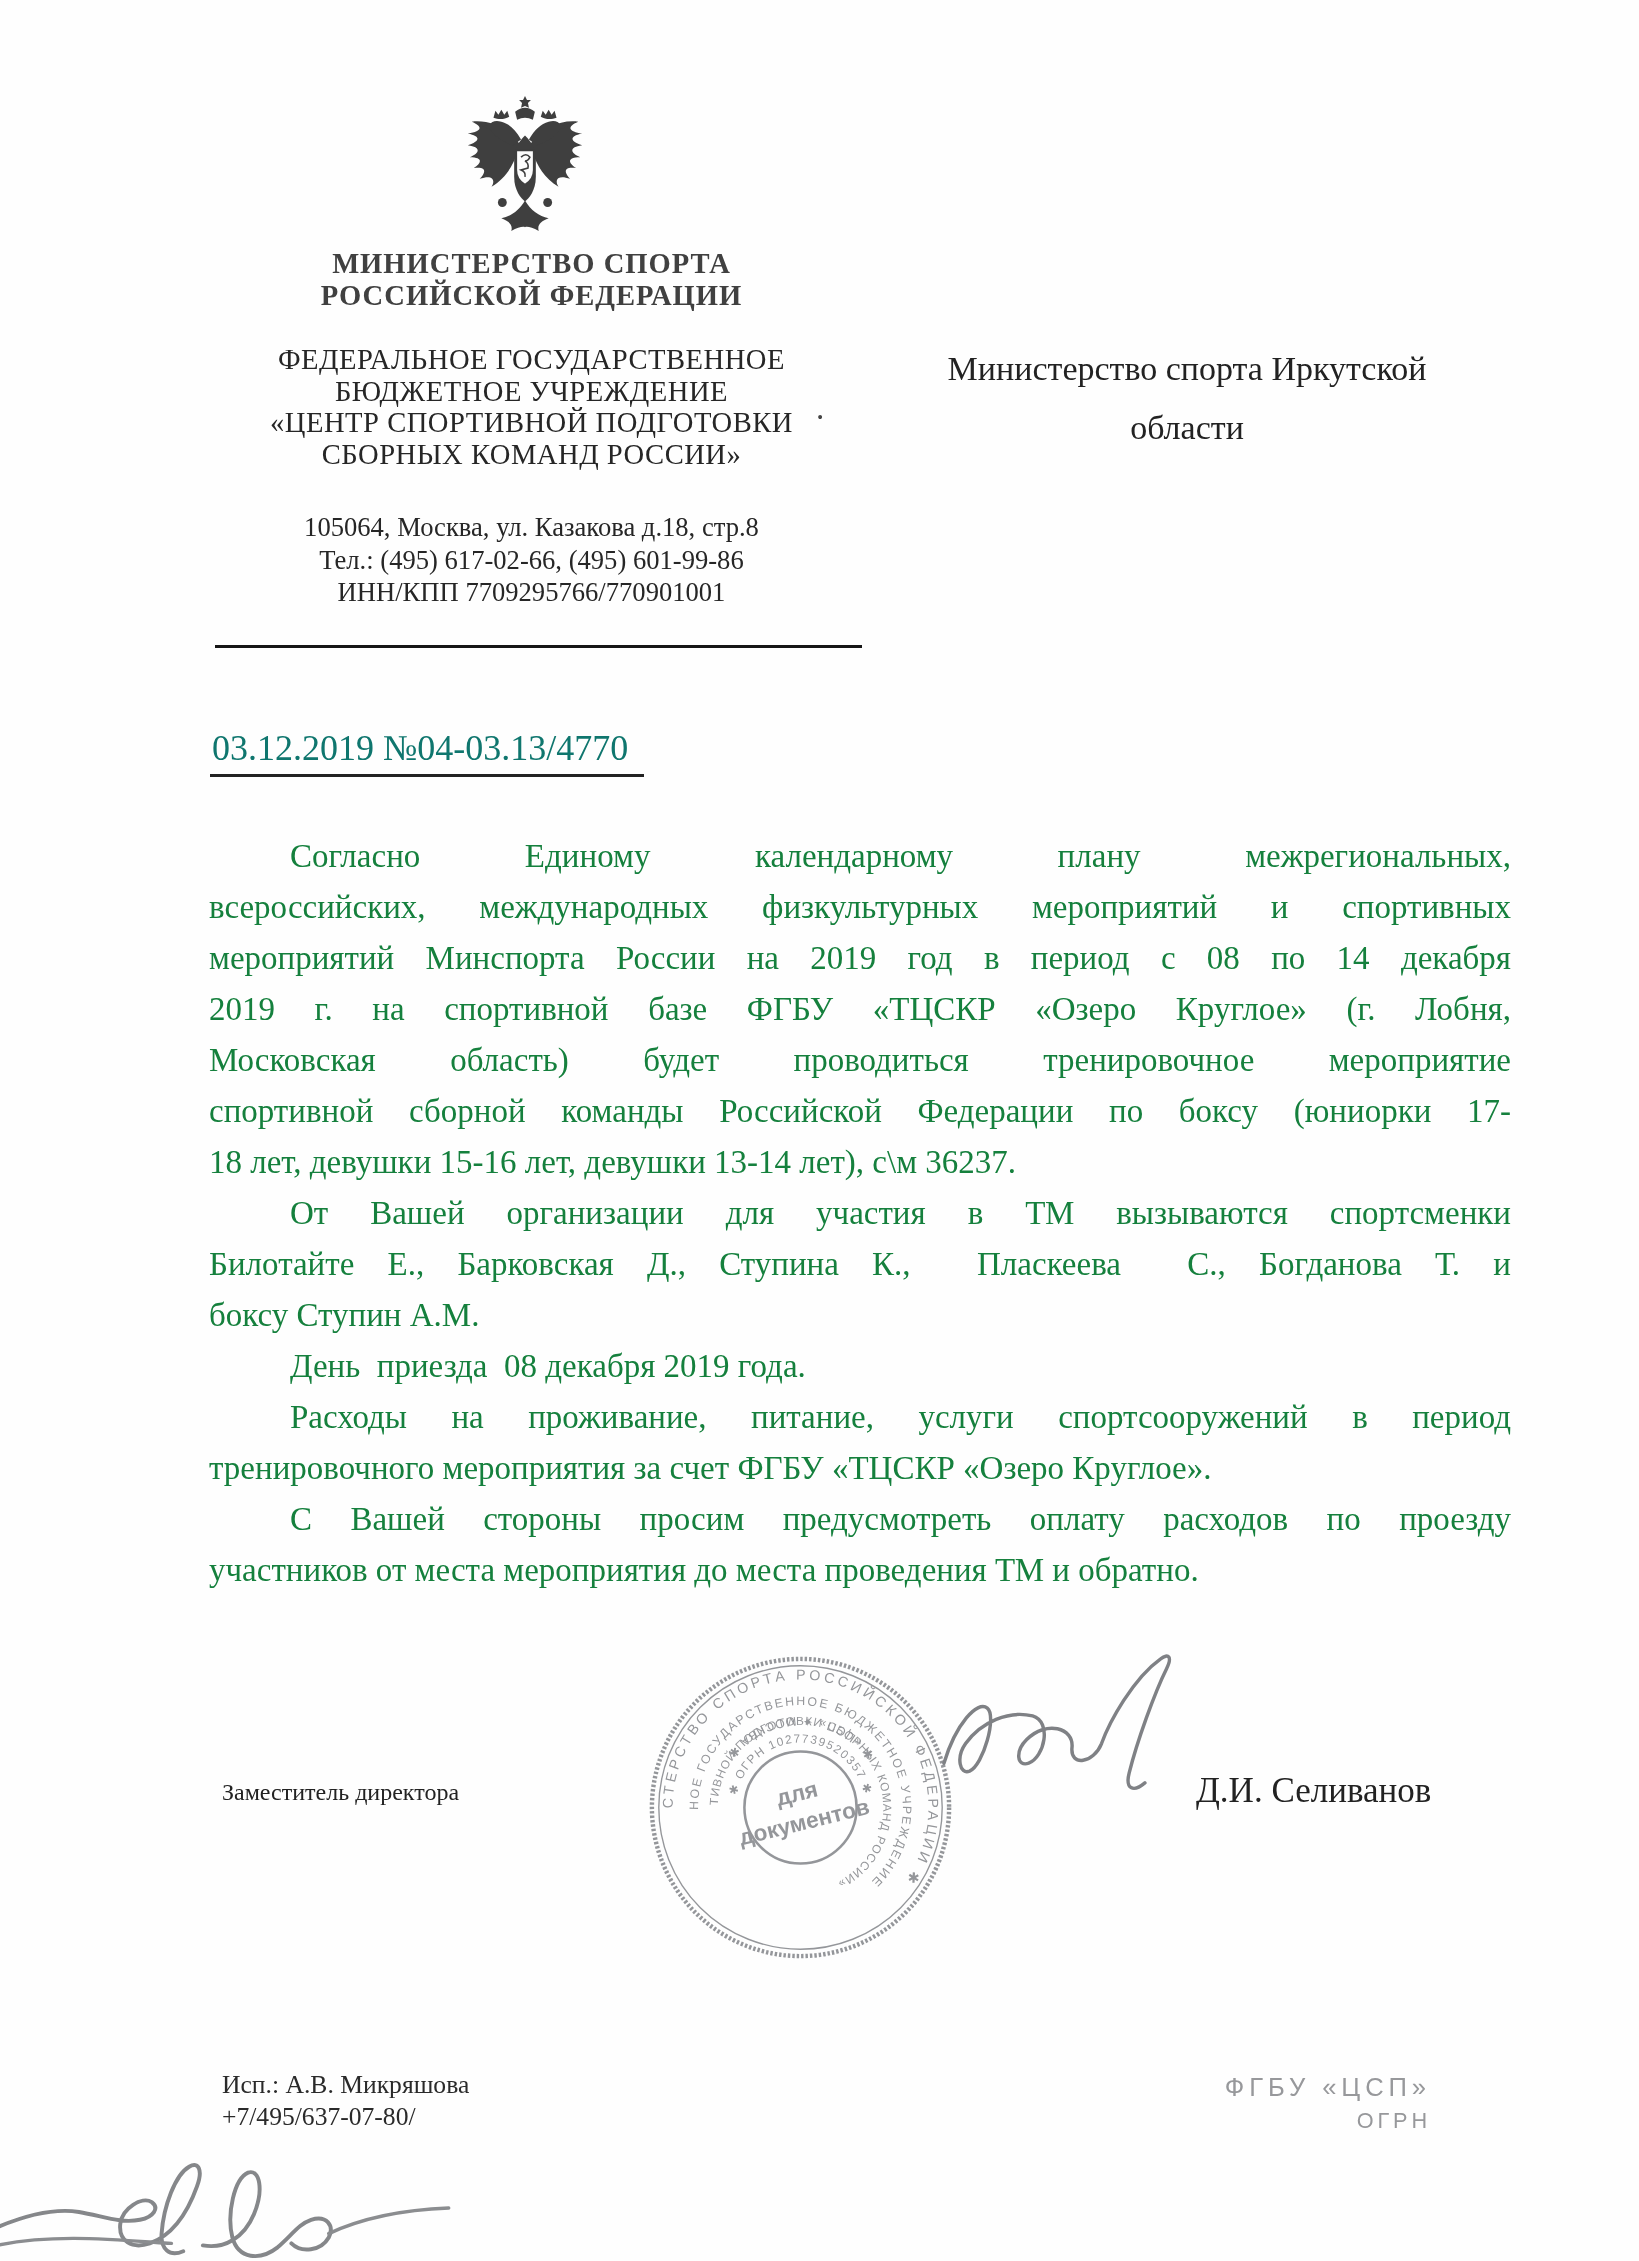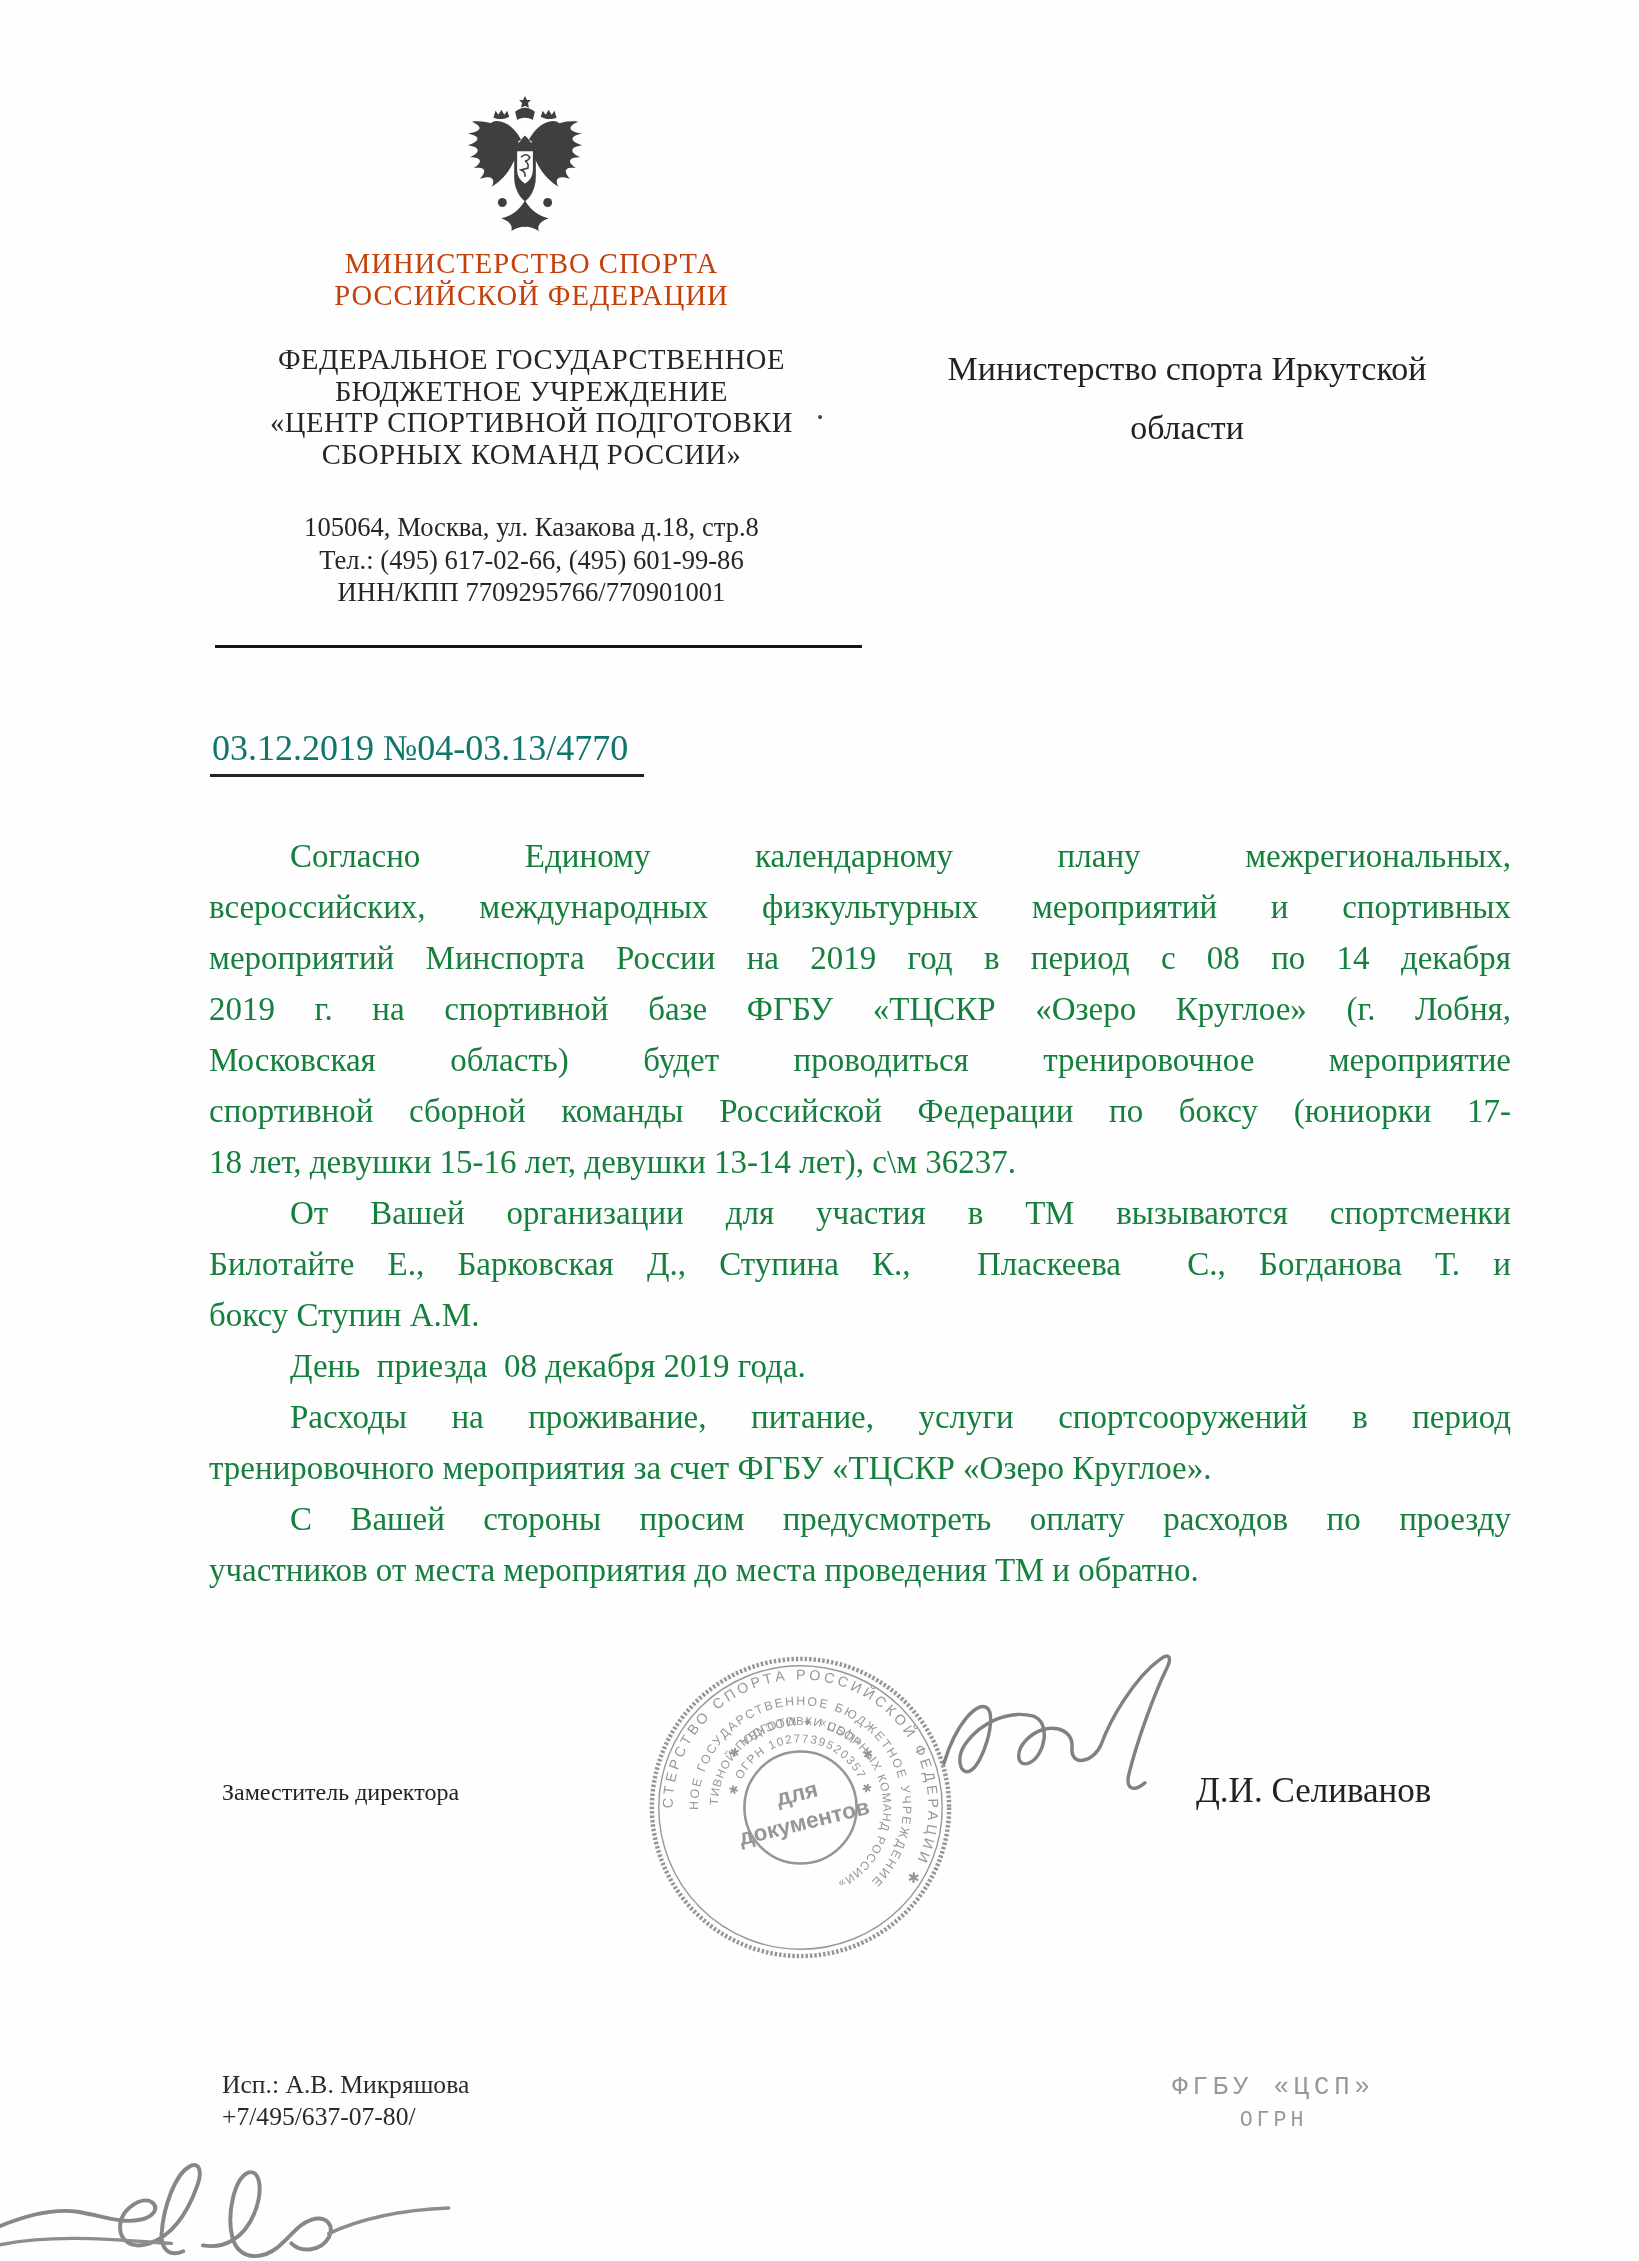--- a/index.html
+++ b/index.html
@@ -6,21 +6,21 @@
   html,body{margin:0;padding:0;background:#e8e8e8;}
   .page{
     position:relative;width:1639px;height:2262px;margin:0 auto;
     background:#fefefe;overflow:hidden;
     font-family:"Liberation Serif",serif;color:#1d1d1d;
   }
   .abs{position:absolute;}
   
   .crest{left:456px;top:93px;width:138px;height:150px;}
   .org-block{left:236px;top:248px;width:591px;text-align:center;line-height:31.5px;}
-  .ministry{font-weight:normal;font-size:28.6px;letter-spacing:1px;color:#c2410c;}
+  .ministry{font-weight:bold;font-size:28.6px;letter-spacing:1px;color:#404040;}
   .org-name{font-size:28.6px;letter-spacing:0.5px;margin-top:33px;color:#262626;}
   .org-name .b{font-weight:normal;}
   .addr{font-size:26.6px;line-height:32.5px;margin-top:41px;color:#262626;}
   .rule{left:215px;top:645px;width:647px;height:3px;background:#161616;}
   .recipient{left:867px;top:339px;width:640px;text-align:center;font-size:34px;line-height:59px;color:#222;}
   .stray{left:816px;top:390px;font-size:33px;color:#444;}
   
   .refline{left:210px;top:703px;font-size:36px;color:#0f766e;margin-top:24px;}
   .refline span{display:inline-block;border-bottom:3px solid #222;padding:0 15.8px 4.9px 2px;}
   
@@ -29,22 +29,22 @@
   .bl.ind{padding-left:81px;}
   .bl.j{text-align:justify;text-align-last:justify;}
   
   .sig-title{left:222px;top:1779px;font-size:24px;color:#222;}
   .sig-name{left:1196px;top:1771px;font-size:35px;color:#222;}
   .stamp{left:646px;top:1653px;width:309px;height:309px;opacity:.92;}
   .stamp text{font-family:"Liberation Sans",sans-serif;}
   .sig-stroke{left:924px;top:1647px;width:296px;height:197px;}
   
   .executor{left:222px;top:2069px;font-size:25.6px;line-height:31.5px;color:#2a2a2a;}
-  .mail-stamp{left:1160px;top:2073px;width:227px;text-align:center;color:#97989b;
-      font-family:Liberation Mono, monospace;}
+  .mail-stamp{left:1204px;top:2073px;width:227px;text-align:right;color:#97989b;
+      font-family:Liberation Sans, sans-serif;}
   .mail-stamp .l1{font-size:25.6px;letter-spacing:4.9px;white-space:nowrap;}
   .mail-stamp .l2{font-size:21.7px;letter-spacing:3.9px;margin-top:5.9px;}
   .scrawl{left:-5.9px;top:2149px;width:463px;height:118px;}
 </style>
 </head>
 <body>
 
 <div class="page">
 
   <svg class="abs crest" viewBox="0 0 140 150" aria-hidden="true">

